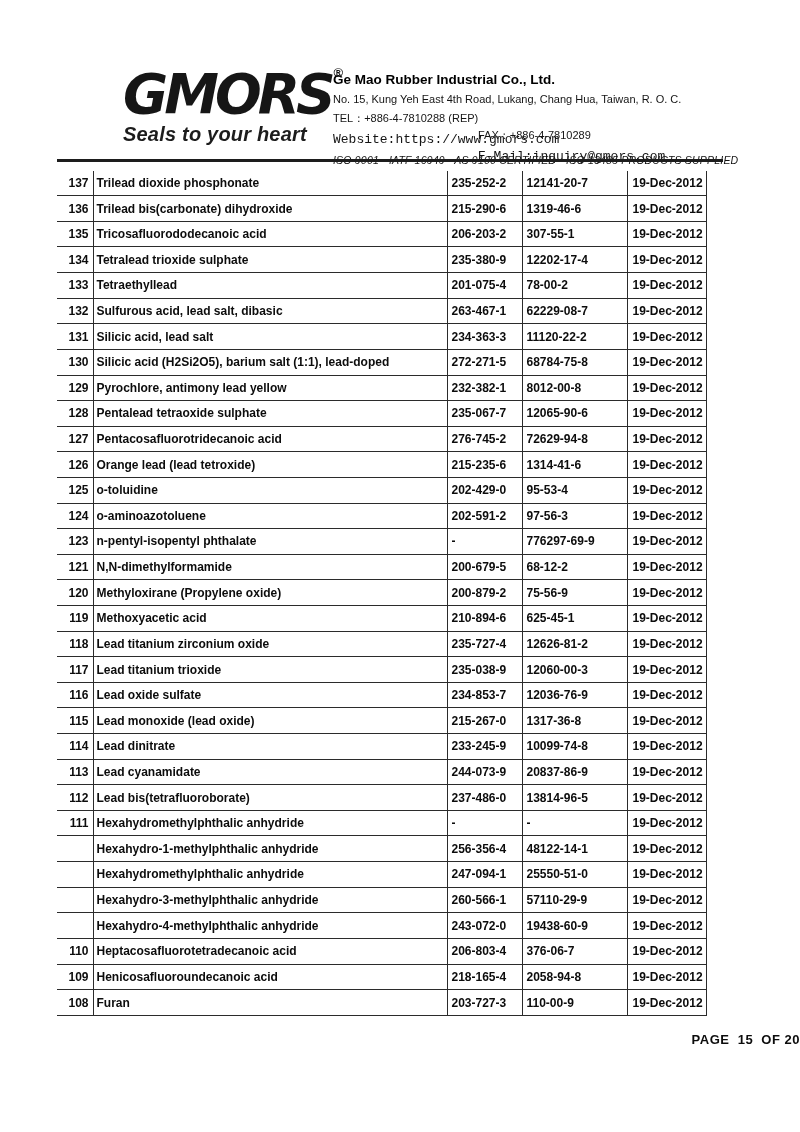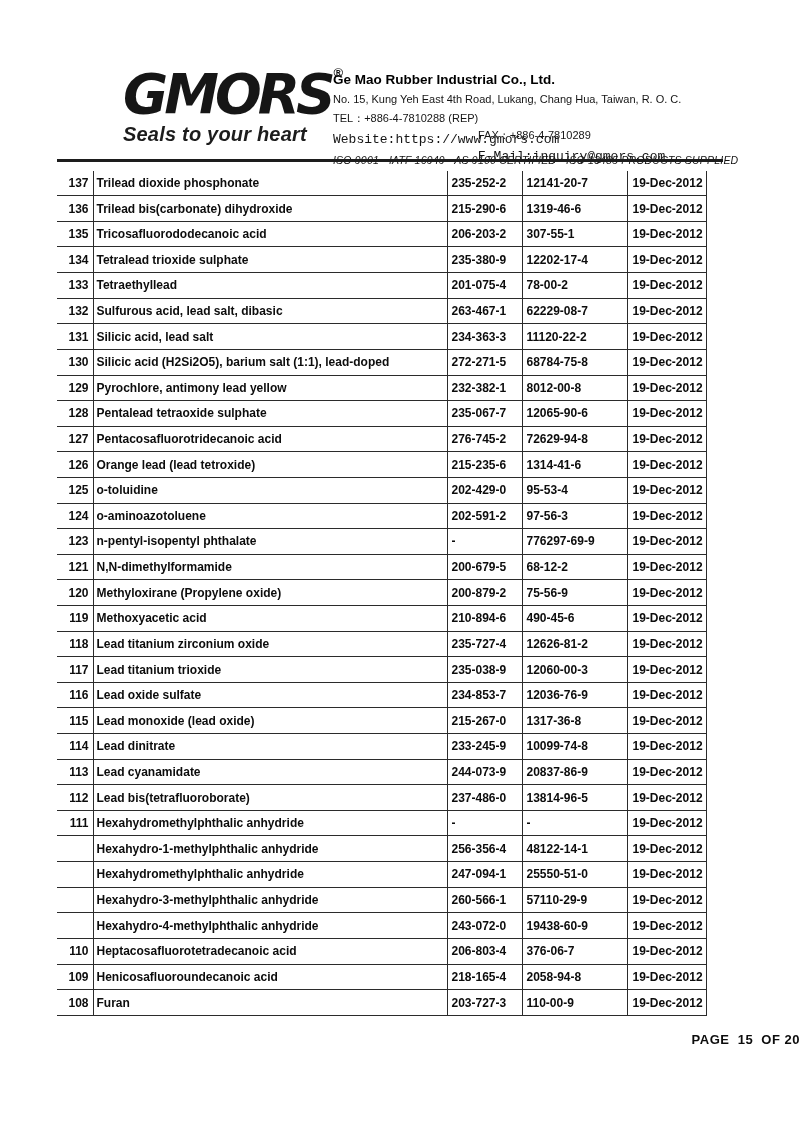--- a/index.html
+++ b/index.html
@@ -250,21 +250,21 @@
           <td class="col-no">120</td>
           <td class="col-name">Methyloxirane (Propylene oxide)</td>
           <td class="col-ec">200-879-2</td>
           <td class="col-cas">75-56-9</td>
           <td class="col-date">19-Dec-2012</td>
         </tr>
         <tr>
           <td class="col-no">119</td>
           <td class="col-name">Methoxyacetic acid</td>
           <td class="col-ec">210-894-6</td>
-          <td class="col-cas">490-45-6</td>
+          <td class="col-cas">625-45-1</td>
           <td class="col-date">19-Dec-2012</td>
         </tr>
         <tr>
           <td class="col-no">118</td>
           <td class="col-name">Lead titanium zirconium oxide</td>
           <td class="col-ec">235-727-4</td>
           <td class="col-cas">12626-81-2</td>
           <td class="col-date">19-Dec-2012</td>
         </tr>
         <tr>

